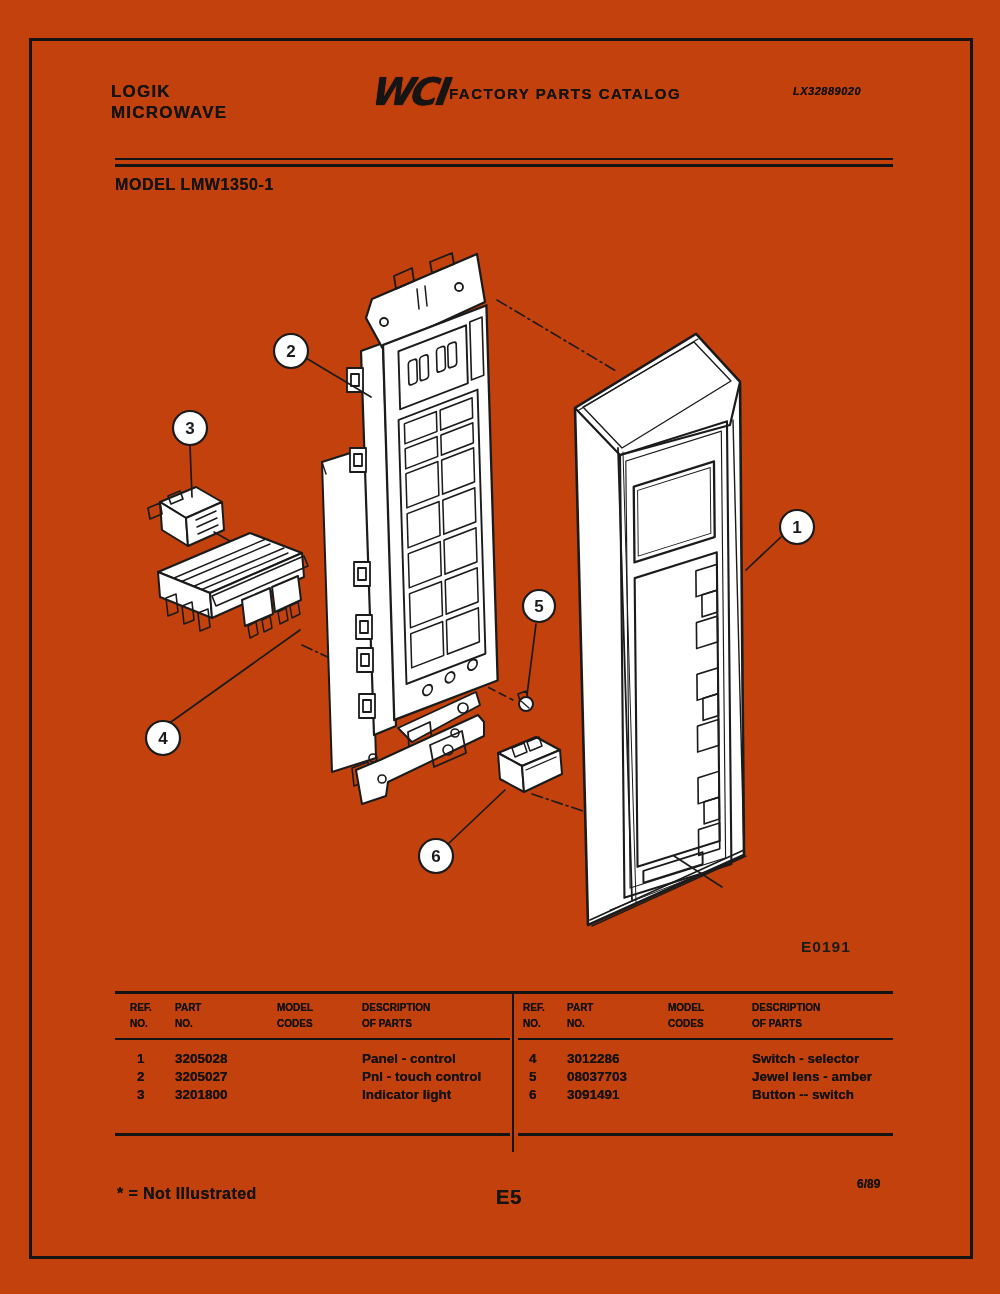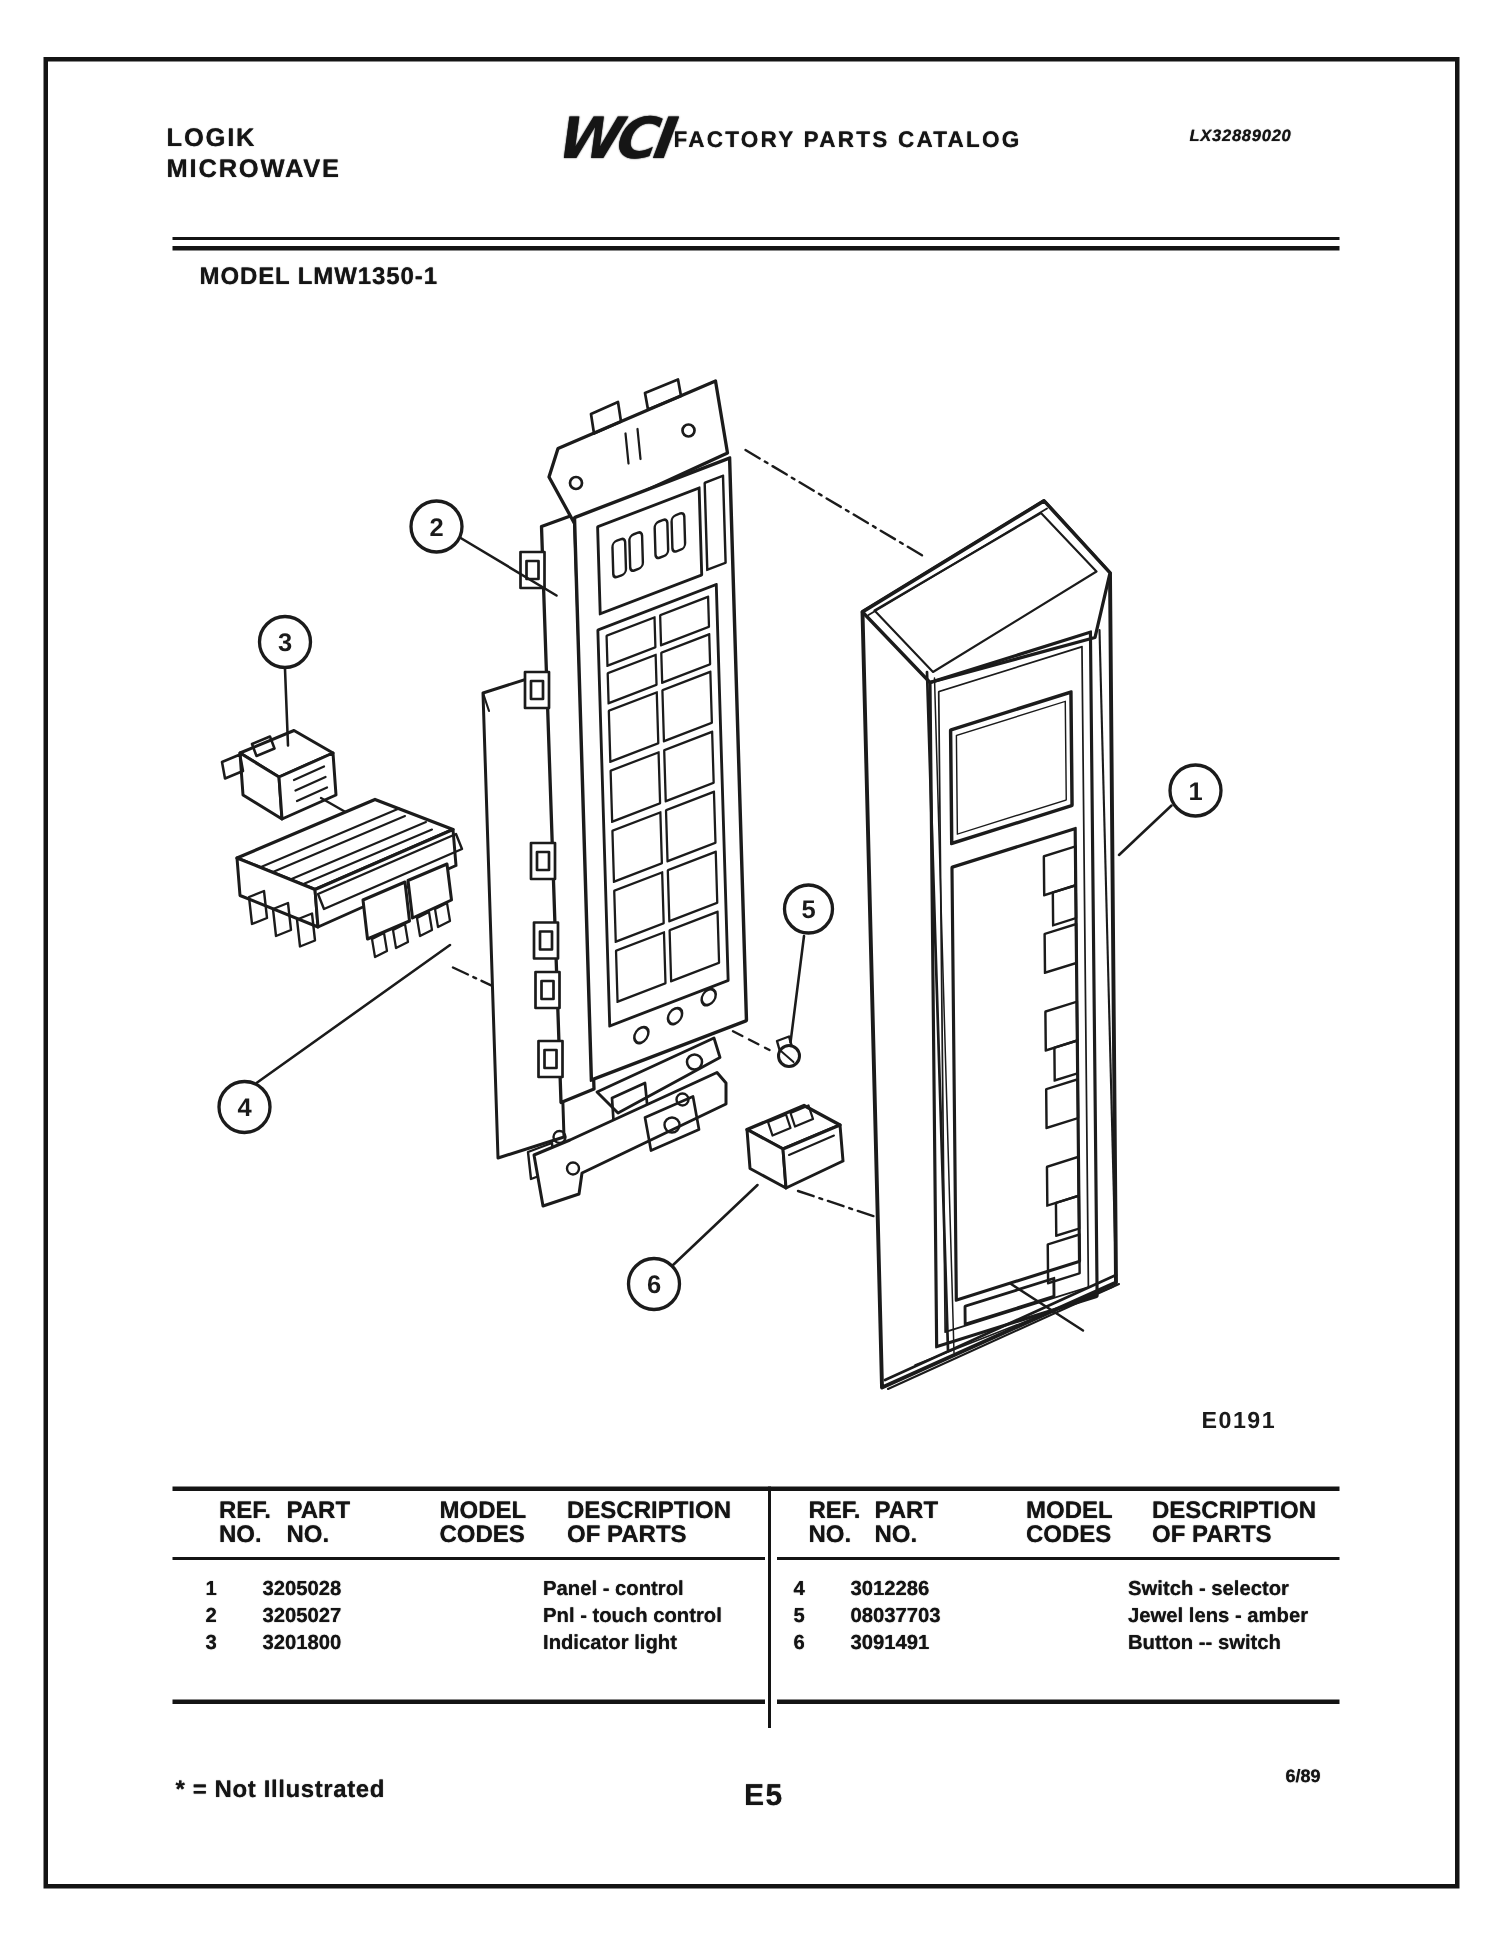--- a/index.html
+++ b/index.html
@@ -1,39 +1,39 @@
 <!DOCTYPE html>
 <html><head>
 <meta charset="utf-8">
 <style>
   html,body{margin:0;padding:0;background:#e8e8e8;}
   .page{
-    position:relative;width:1000px;height:1294px;background:#ffffff;
+    position:relative;width:1000px;height:1294px;background:#c2410c;
     font-family:"Liberation Sans","DejaVu Sans",sans-serif;color:#141414;
     overflow:hidden;margin:0 auto;
   }
   .frame{position:absolute;left:29px;top:38px;width:938px;height:1215px;border:3px solid #141414;}
   .t{position:absolute;font-weight:bold;color:#151515;text-shadow:0 0 .6px rgba(0,0,0,.85);white-space:nowrap;}
   .brand{left:111px;top:81px;font-size:17px;line-height:21px;letter-spacing:1.2px;}
   .logo{left:373px;top:70px;font-size:38px;font-style:italic;letter-spacing:-3px;transform:skewX(-10deg);font-family:"DejaVu Sans",sans-serif;text-shadow:0 0 1px #000;}
   .cat-title{left:449px;top:85px;font-size:15px;letter-spacing:1.5px;}
   .cat-code{left:793px;top:85px;font-size:11px;letter-spacing:.5px;font-style:italic;}
   .rule{position:absolute;left:115px;top:158px;width:778px;height:4px;border-top:2.5px solid #141414;border-bottom:3.5px solid #141414;}
-  .model{left:115px;top:176px;font-size:16px;letter-spacing:.6px;margin-left:18px;}
+  .model{left:115px;top:176px;font-size:16px;letter-spacing:.6px;}
   svg.diagram{position:absolute;left:0;top:0;}
 
   .ptable{position:absolute;left:115px;top:991px;width:778px;height:164px;font-weight:bold;}
   .ptable .line{position:absolute;background:#141414;}
   .hline-top{left:0;top:0;width:778px;height:3px;}
   .hline-mid-l{left:0;top:47px;width:395px;height:2px;}
   .hline-mid-r{left:403px;top:47px;width:375px;height:2px;}
   .hline-bot-l{left:0;top:142px;width:395px;height:2.5px;}
   .hline-bot-r{left:403px;top:142px;width:375px;height:2.5px;}
   .vline{left:397px;top:0;width:2px;height:161px;}
-  .hc{position:absolute;top:9px;font-size:16px;line-height:16px;text-shadow:0 0 .6px rgba(0,0,0,.85);margin-left:16px;}
+  .hc{position:absolute;top:9px;font-size:10px;line-height:16px;text-shadow:0 0 .6px rgba(0,0,0,.85);}
   .cell{position:absolute;font-size:13.5px;text-shadow:0 0 .6px rgba(0,0,0,.85);white-space:nowrap;}
   .foot-note{left:117px;top:1185px;font-size:16px;letter-spacing:.4px;}
   .page-code{left:496px;top:1186px;font-size:20px;letter-spacing:1px;}
   .date-code{left:857px;top:1177px;font-size:12px;}
 </style>
 </head>
 <body>
 
 <div class="page">
   <div class="frame"></div>

